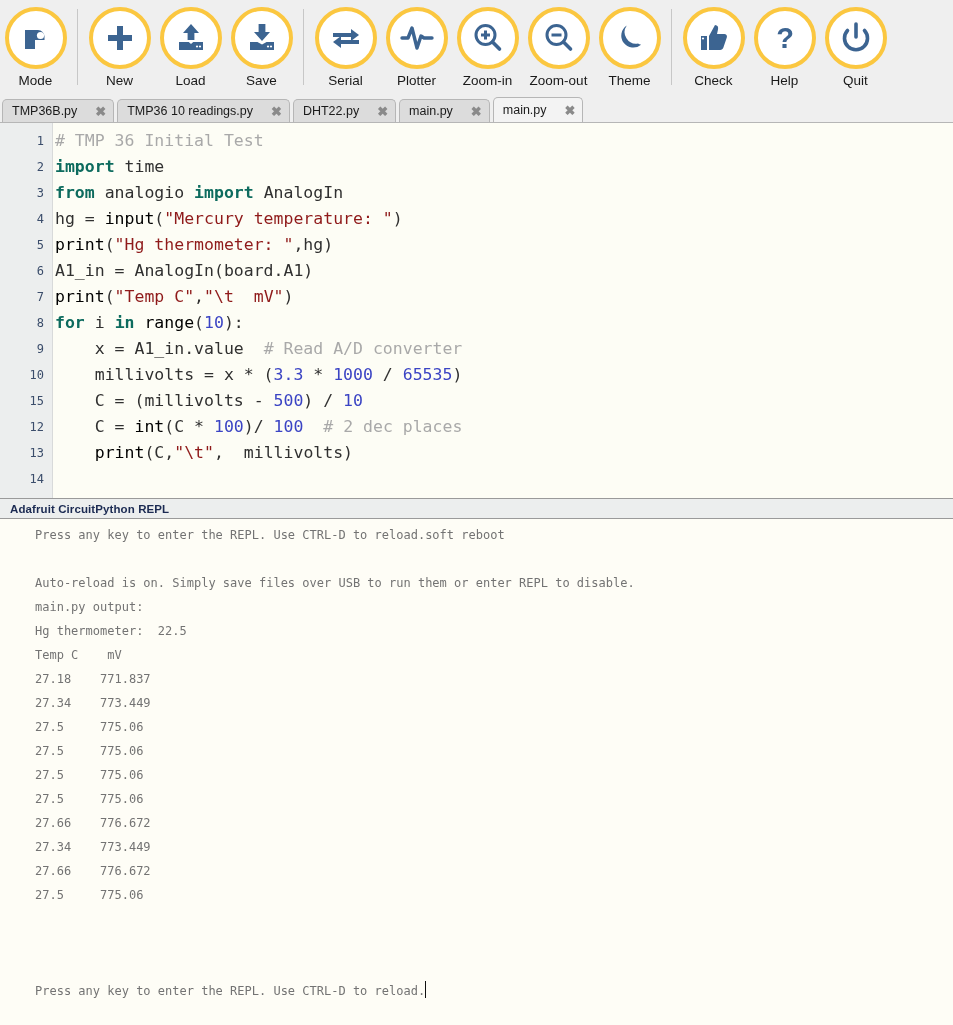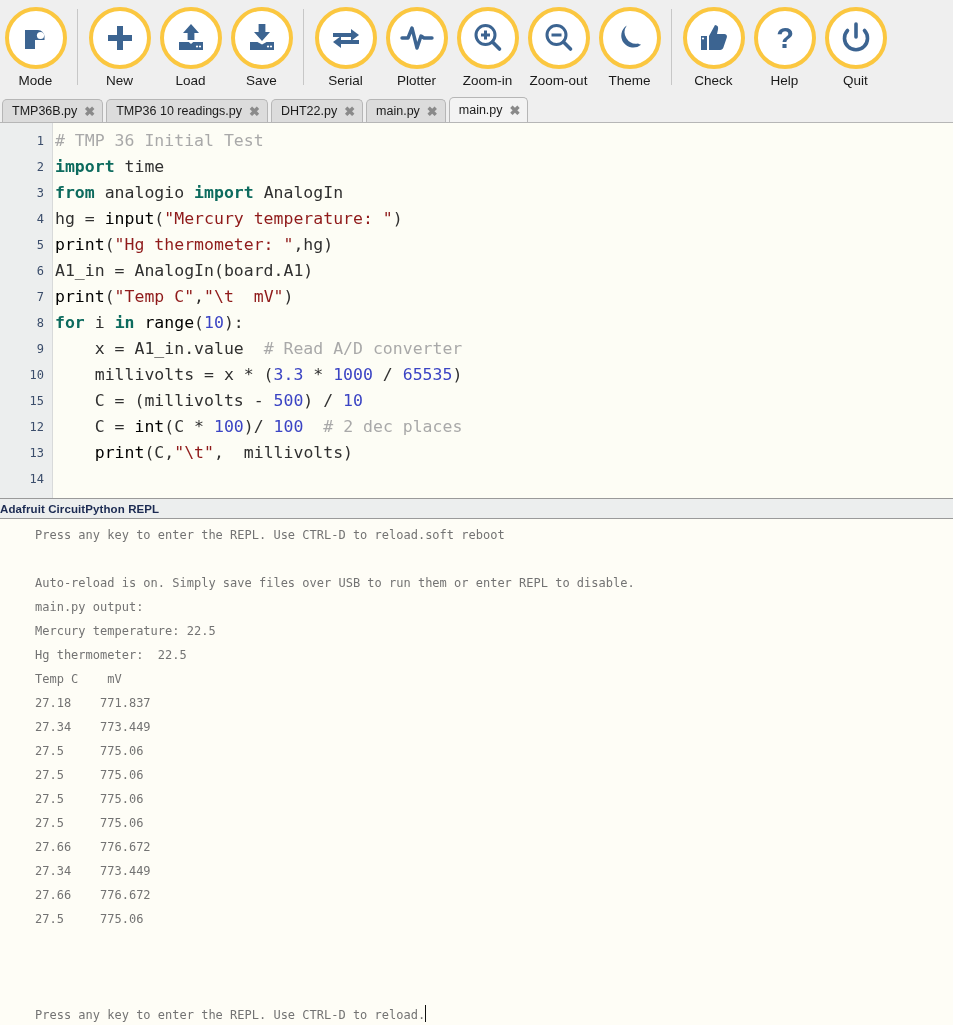--- a/index.html
+++ b/index.html
@@ -66,21 +66,21 @@
     display: flex;
     align-items: flex-end;
     padding-left: 2px;
     border-bottom: 1px solid #b6b6b6;
     position: relative;
     z-index: 2;
   }
   .tab {
     height: 23px;
     display: flex; align-items: center;
-    gap: 7px;
+    gap: 18px;
     padding: 0 7px 0 9px;
     background: #dcdcdc;
     border: 1px solid #b6b6b6;
     border-bottom: none;
     border-top-left-radius: 5px;
     border-top-right-radius: 5px;
     margin-right: 3px;
     font-size: 12.5px;
     color: #1a1a1a;
     cursor: pointer;
@@ -150,20 +150,21 @@
     flex: 1 1 auto;
     display: flex; flex-direction: column;
     min-height: 0;
     border-top: 1px solid #9a9a9a;
   }
   .repl-title {
     height: 20px; flex: 0 0 20px;
     background: #eceeee;
     border-bottom: 1px solid #9a9a9a;
     display: flex; align-items: center;
+    padding-left: 10px;
     font-size: 11.5px;
     color: #1b2a52;
     font-weight: 600;
     letter-spacing: 0.1px;
   }
   .repl-body {
     flex: 1 1 auto;
     background: #fefdf6;
     padding: 4px 0 0 2px;
     overflow: hidden;
@@ -386,21 +387,20 @@
       </div>
   </div>
 
   <div class="repl-pane">
     <div class="repl-title">Adafruit CircuitPython REPL</div>
     <div class="repl-body" id="replbody">
         <div class="repl-line">Press any key to enter the REPL. Use CTRL-D to reload.soft reboot</div>
         <div class="repl-line">&nbsp;</div>
         <div class="repl-line">Auto-reload is on. Simply save files over USB to run them or enter REPL to disable.</div>
         <div class="repl-line">main.py output:</div>
-        <div class="repl-line">Mercury temperature: 22.5</div>
         <div class="repl-line">Hg thermometer:  22.5</div>
         <div class="repl-line">Temp C    mV</div>
         <div class="repl-line">27.18    771.837</div>
         <div class="repl-line">27.34    773.449</div>
         <div class="repl-line">27.5     775.06</div>
         <div class="repl-line">27.5     775.06</div>
         <div class="repl-line">27.5     775.06</div>
         <div class="repl-line">27.5     775.06</div>
         <div class="repl-line">27.66    776.672</div>
         <div class="repl-line">27.34    773.449</div>

